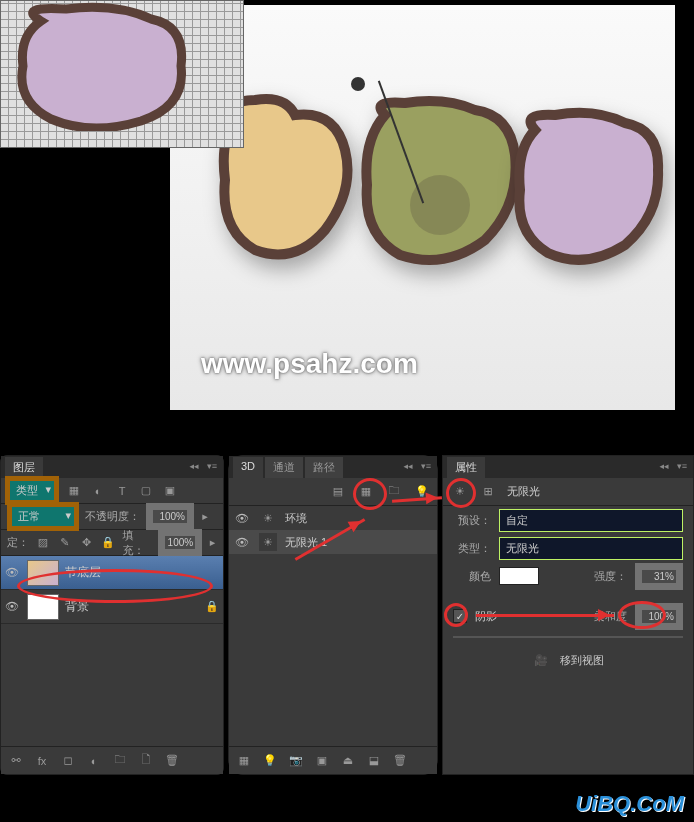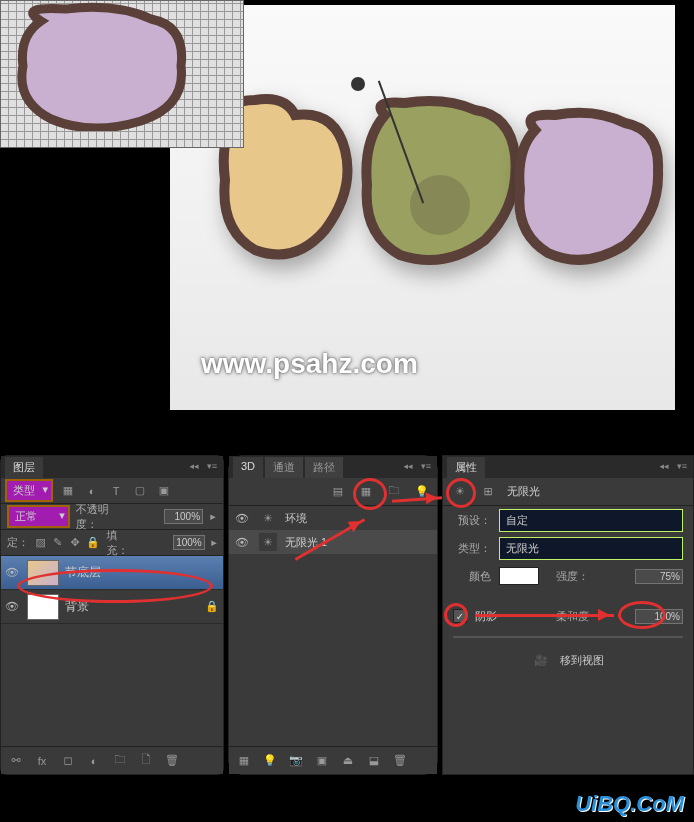--- a/index.html
+++ b/index.html
@@ -26,25 +26,25 @@
 .panel-header { height: 22px; background: #2a2a2a; display: flex; align-items: center; padding: 0 4px; justify-content: space-between; }
 .panel-tabs { display: flex; gap: 2px; }
 .panel-tab { padding: 3px 8px; background: #404040; color: #999; cursor: pointer; font-size: 11px; }
 .panel-tab.active { background: #3a3a3a; color: #ddd; }
 .panel-controls { display: flex; gap: 4px; }
 .panel-ctrl { width: 14px; height: 14px; background: #2a2a2a; color: #888; text-align: center; line-height: 12px; font-size: 9px; cursor: pointer; }
 
 
 .layers-panel { top: 455px; left: 0; width: 224px; height: 320px; border-radius: 7px; }
 .layers-toolbar { height: 26px; background: #3a3a3a; display: flex; align-items: center; padding: 2px 4px; gap: 6px; border-bottom: 1px solid #222; }
-.dropdown { background: #a21caf; border: 2px solid #a16207; color: #ccc; padding: 2px 16px 2px 6px; font-size: 11px; position: relative; }
+.dropdown { background: #0f766e; border: 5px solid #a16207; color: #ccc; padding: 2px 16px 2px 6px; font-size: 11px; position: relative; }
 .dropdown::after { content: '▾'; position: absolute; right: 3px; }
 .layers-row2 { height: 26px; display: flex; align-items: center; padding: 2px 6px; gap: 6px; border-bottom: 1px solid #222; }
 .row-label { color: #aaa; font-size: 11px; }
-.pct-input { background: #4a4a4a; border: 1px solid #737373; color: #ccc; width: 48px; padding: 1px 2px; font-size: 10px; text-align: right; margin-left: 38px; }
+.pct-input { background: #4a4a4a; border: 7px solid #737373; color: #ccc; width: 48px; padding: 1px 2px; font-size: 10px; text-align: right; }
 .icon-btn { width: 18px; height: 18px; background: #3a3a3a; color: #999; display: inline-flex; align-items: center; justify-content: center; font-size: 11px; }
 .layer-item { display: flex; align-items: center; height: 34px; padding: 2px 4px; border-bottom: 1px solid #2a2a2a; gap: 6px; }
 .layer-item.selected { background: linear-gradient(#5a7fb0, #3a5f90); }
 .layer-eye { width: 16px; color: #bbb; }
 .layer-thumb { width: 32px; height: 26px; background: #888; border: 1px solid #666; }
 .layer-name { flex: 1; font-size: 12px; }
 .layer-lock { width: 14px; color: #888; }
 .panel-footer { position: absolute; bottom: 0; left: 0; right: 0; height: 28px; background: #3a3a3a; border-top: 1px solid #222; display: flex; align-items: center; padding: 0 6px; gap: 8px; }
 
 
@@ -222,21 +222,21 @@
     <span class="prop-select">自定</span>
   </div>
   <div class="prop-row">
     <span class="prop-label">类型：</span>
     <span class="prop-select">无限光</span>
   </div>
   <div class="prop-row">
     <span class="prop-label">颜色</span>
     <span class="color-swatch"></span>
     <span class="prop-label-r" style="margin-left:auto">强度：</span>
-    <span class="pct-input">75%</span>
+    <span class="pct-input">31%</span>
   </div>
   <div class="prop-row" style="margin-top:12px">
     <span class="checkbox">✓</span>
     <span>阴影</span>
     <span class="prop-label-r" style="margin-left:auto">柔和度</span>
     <span class="pct-input">100%</span>
   </div>
   <div style="height:2px;background:#555;margin:6px 10px"></div>
   <div class="move-view-row">
     <span class="icon-btn">🎥</span>

